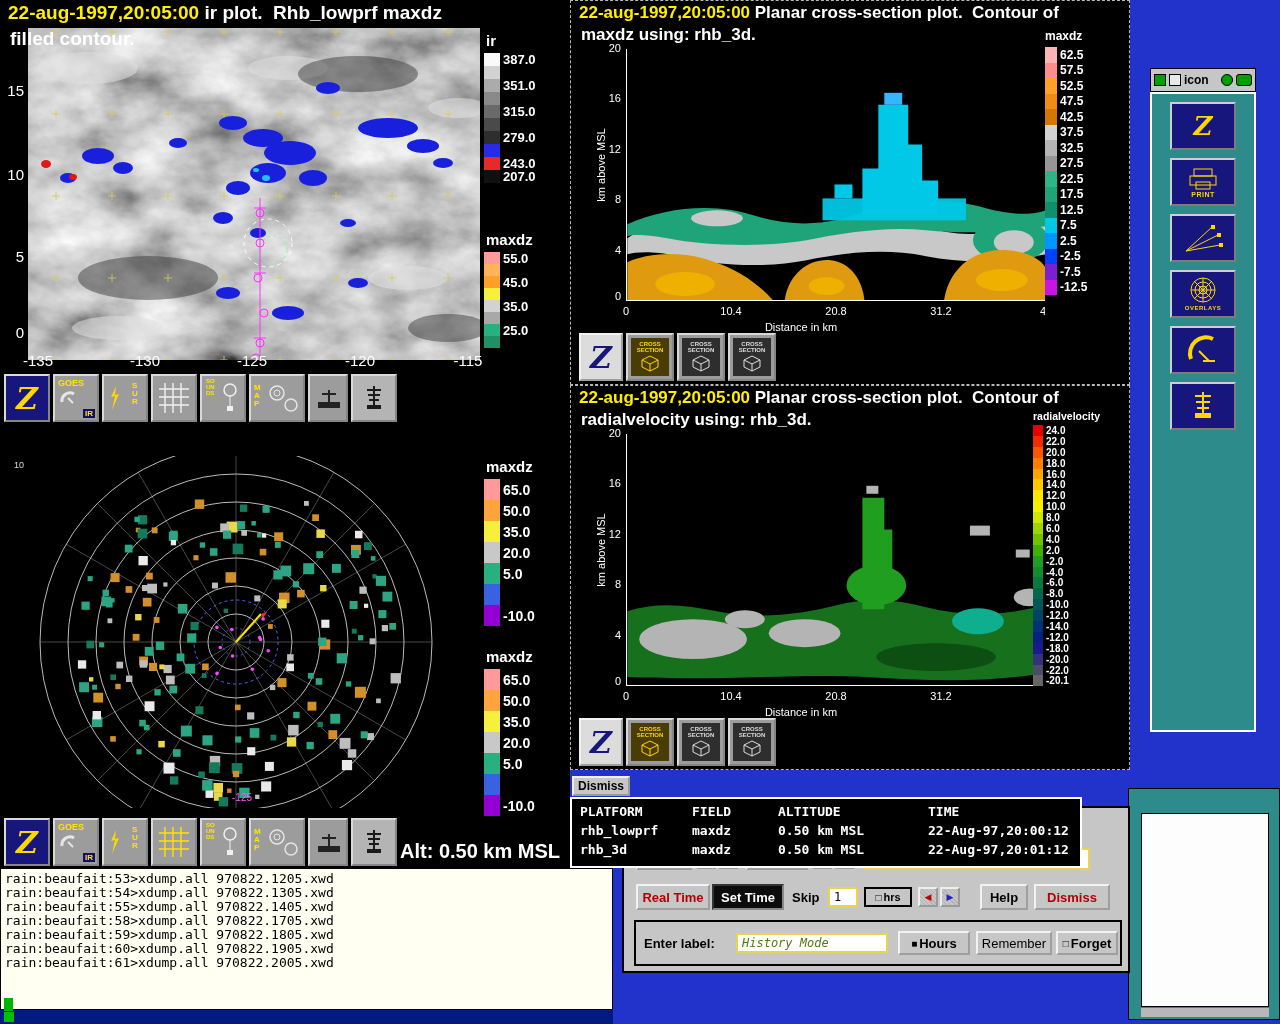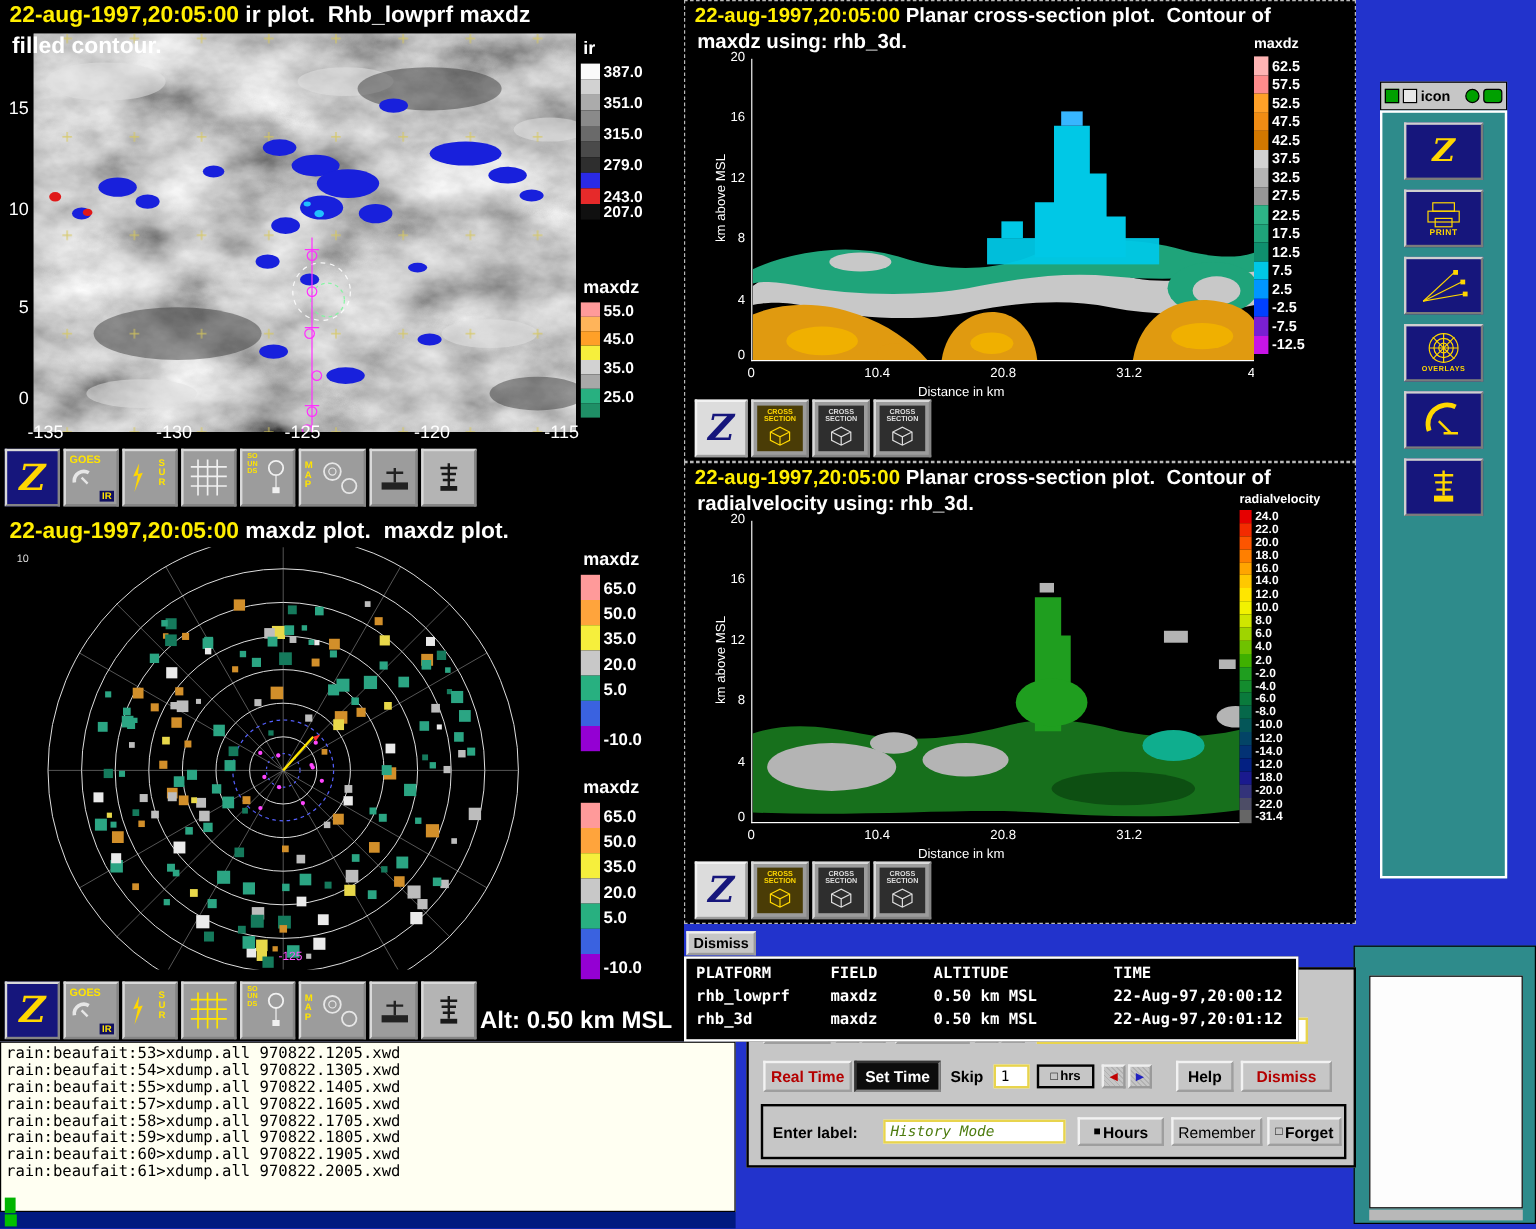--- a/index.html
+++ b/index.html
@@ -319,21 +319,20 @@
               <line x1="9" y1="12" x2="21" y2="12"></line>
               <line x1="10" y1="17" x2="20" y2="17"></line>
             </g>
             <rect x="8" y="22" width="14" height="4" fill="#1a1a1a"></rect>
           </svg>
       </div>
     </div>
   </div>
 
   <div class="panel" id="p-ppi">
-    <div class="ptitle"><span class="date">22-aug-1997,20:05:00</span><span> maxdz plot.  maxdz plot.</span></div>
     <span class="corner-note">10</span>
     <span class="lon-note">-125</span>
     <svg style="position:absolute;left:8px;top:26px" width="456" height="352" viewBox="0 0 456 352">
       <rect width="456" height="352" fill="#000"></rect>
       <g stroke="#e8e8e8" stroke-width="0.8" fill="none">
         <circle cx="228" cy="186" r="28"></circle>
           <circle cx="228" cy="186" r="56"></circle>
           <circle cx="228" cy="186" r="84"></circle>
         <circle cx="228" cy="186" r="112"></circle>
           <circle cx="228" cy="186" r="140"></circle>
@@ -931,21 +930,21 @@
           <div class="row">
             <span class="sw" style="background: rgb(51, 51, 122);"></span>
             <span class="cb-lab">-20.0</span>
           </div>
           <div class="row">
             <span class="sw" style="background: rgb(77, 77, 102);"></span>
             <span class="cb-lab">-22.0</span>
           </div>
           <div class="row">
             <span class="sw" style="background: rgb(102, 102, 102);"></span>
-            <span class="cb-lab">-31.4</span>
+            <span class="cb-lab">-20.1</span>
           </div>
         </div>
     </div>
     <div class="tbar" style="left:8px;top:332px">
       <div class="ztile-w">
           <span class="zlogo">Z</span>
         </div>
       <div class="xtile sel">
           <div class="xinner">
             <span class="xlab">CROSS
@@ -1043,21 +1042,20 @@
           <span>Forget</span>
         </div>
     </div>
   </div>
 
   <div id="term">
 
   <div class="line">rain:beaufait:53&gt;xdump.all 970822.1205.xwd</div>
       <div class="line">rain:beaufait:54&gt;xdump.all 970822.1305.xwd</div>
       <div class="line">rain:beaufait:55&gt;xdump.all 970822.1405.xwd</div>
-      <div class="line">rain:beaufait:57&gt;xdump.all 970822.1605.xwd</div>
       <div class="line">rain:beaufait:58&gt;xdump.all 970822.1705.xwd</div>
       <div class="line">rain:beaufait:59&gt;xdump.all 970822.1805.xwd</div>
       <div class="line">rain:beaufait:60&gt;xdump.all 970822.1905.xwd</div>
       <div class="line">rain:beaufait:61&gt;xdump.all 970822.2005.xwd</div>
     </div>
   <div style="position:absolute;left:4px;top:997px;z-index:9" class="cursor"></div>
   <div id="term-strip"></div>
   <div id="term-led"></div>
 
   <div id="sb-title">

